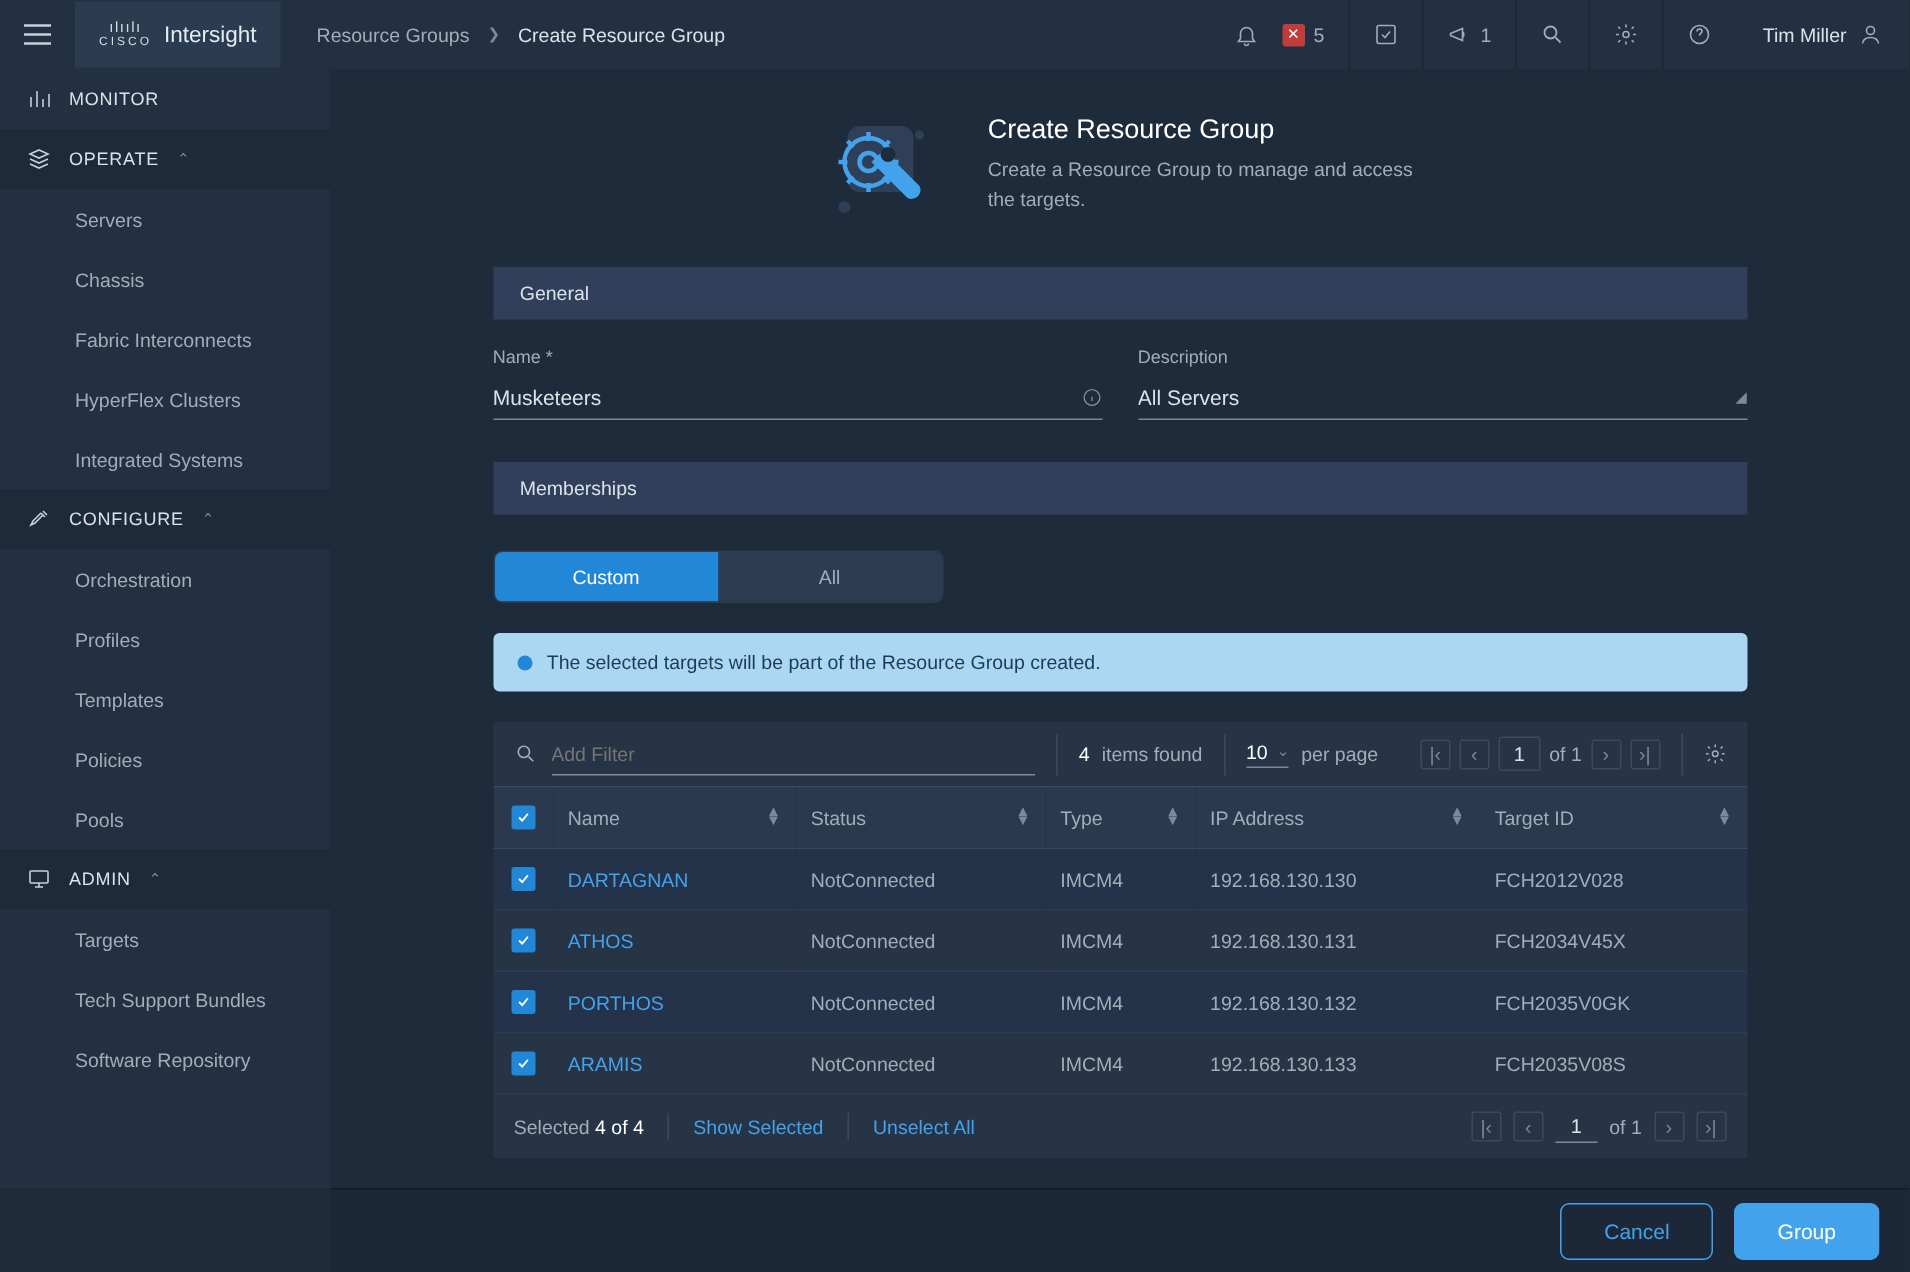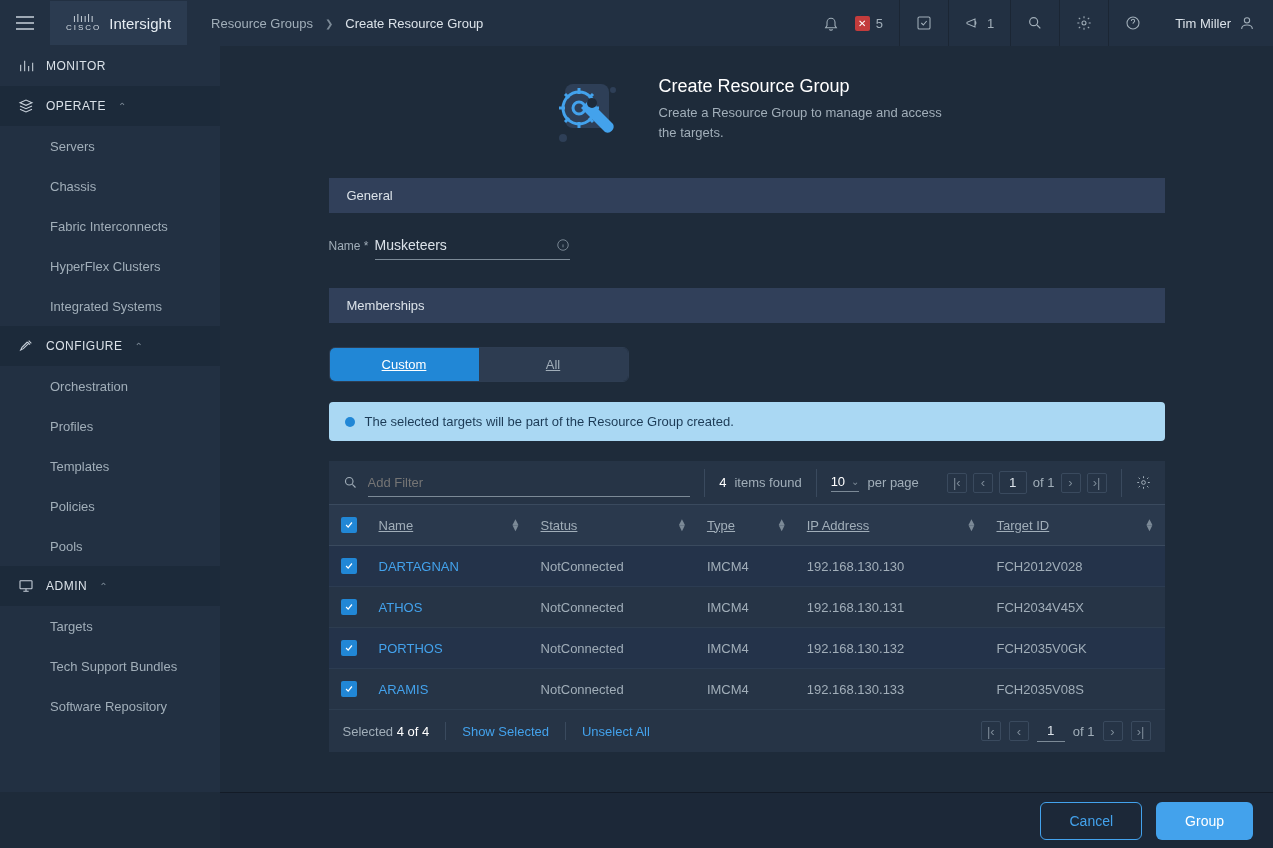--- a/index.html
+++ b/index.html
@@ -75,46 +75,46 @@
   .content { flex:1; overflow:auto; display:flex; flex-direction:column; }
   .page-header { display:flex; gap:24px; padding:30px 0 22px 0; justify-content:center; }
   .page-header-icon { width:100px; height:80px; display:flex; align-items:center; justify-content:center; }
   .page-header-text { max-width:300px; }
   .page-title { font-size:18px; font-weight:500; margin:0 0 6px 0; color:#fff; }
   .page-subtitle { font-size:13px; color:var(--text-dim); line-height:1.5; }
 
   .form-area { width: 836px; margin: 0 auto; display:flex; flex-direction:column; gap:0; }
   .section-header { background: var(--panel-header); padding:10px 18px; font-size:13px; color:var(--text); border-radius: 0; }
   .section-body { padding: 18px 0 28px 0; display:flex; gap:24px; }
-  .field { flex:1; display:flex; flex-direction:row; gap:6px;align-items:center; }
+  .field { flex:1; display:flex; flex-direction:column; gap:6px; }
   .field-label { font-size:12px; color:var(--text-dim); }
   .input-wrap { position:relative; border-bottom:1px solid var(--text-dimmer); display:flex; align-items:center; }
   .input-wrap input, .input-wrap textarea {
     background:transparent; border:none; outline:none; color:var(--text); font-size:14px; padding:6px 0; width:100%; font-family:inherit; resize:none;
   }
   .input-icon { color:var(--text-dimmer); }
 
   
   .seg-control { display:flex; width:300px; border-radius:6px; overflow:hidden; border:1px solid #2e3d52; margin-bottom:20px; margin-top:4px;}
-  .seg-btn { flex:1; text-align:center; padding:9px 0; font-size:13px; background:#2d3c51; color:var(--text-dim);text-decoration:underline; }
+  .seg-btn { flex:1; text-align:center; padding:9px 0; font-size:13px; background:#2d3c51; color:var(--text-dim); }
   .seg-btn.active { background: var(--accent-bright); color:#fff; }
 
   .info-banner { background: var(--info-bg); color: var(--info-text); border-radius:4px; padding:12px 16px; display:flex; align-items:center; gap:10px; font-size:13px; margin-bottom:20px; }
   .info-dot { width:10px; height:10px; border-radius:50%; background:#2187d6; flex-shrink:0; }
 
   .table-toolbar { display:flex; align-items:center; background: var(--panel); border-bottom:1px solid var(--border); height:44px; }
   .search-box { display:flex; align-items:center; gap:10px; padding:0 14px; flex:1; }
   .search-box input { background:transparent; border:none; outline:none; color:var(--text); font-size:13px; flex:1; border-bottom:1px solid var(--text-dimmer); padding:6px 0;}
   .toolbar-divider { width:1px; height:28px; background: var(--border); }
   .toolbar-seg { display:flex; align-items:center; gap:8px; padding:0 14px; color:var(--text-dim); font-size:13px; }
   .toolbar-seg .num-input { width:28px; text-align:center; border:1px solid var(--border); background:transparent; color:var(--text); padding:3px 0; border-radius:2px; }
   .pager-btn { width:20px; height:20px; border:1px solid var(--border); display:flex; align-items:center; justify-content:center; color:var(--text-dimmer); border-radius:2px; }
 
   table { width:100%; border-collapse:collapse; }
-  thead th { text-align:left; font-weight:400; font-size:13px; color:var(--text-dim); padding:12px 10px; background:#2a394d; border-bottom:1px solid var(--border); position:relative;text-decoration:underline; }
+  thead th { text-align:left; font-weight:400; font-size:13px; color:var(--text-dim); padding:12px 10px; background:#2a394d; border-bottom:1px solid var(--border); position:relative; }
   thead th .sort { position:absolute; right:10px; top:50%; transform:translateY(-50%); color:var(--text-dimmer); font-size:10px; line-height:6px;}
   tbody td { padding:12px 10px; font-size:13px; color:var(--text-dim); border-bottom:1px solid rgba(58,74,94,0.4); }
   tbody tr:nth-child(odd) { background:#24334a; }
   tbody tr:nth-child(even) { background:#263446; }
   .checkbox { width:16px; height:16px; background: var(--accent-bright); border-radius:2px; display:flex; align-items:center; justify-content:center; }
   .link { color: var(--accent); }
   .check-col { width:40px; text-align:center; }
   .check-col .checkbox { margin:0 auto; }
 
   .table-footer { display:flex; align-items:center; padding:10px 14px; background: var(--panel); font-size:13px; color:var(--text-dim); gap:16px; }
@@ -294,20 +294,27 @@
         <div class="field">
           <div class="field-label">Name *</div>
           <div class="input-wrap">
             <input type="text" value="Musketeers" style="">
             <span class="input-icon">
               <svg width="14" height="14" viewBox="0 0 24 24" fill="none" stroke="#7c8a97" stroke-width="1.6">
                   <circle cx="12" cy="12" r="9"></circle>
                   <path d="M12 8h.01M12 11v5"></path>
                 </svg>
             </span>
+          </div>
+        </div>
+        <div class="field">
+          <div class="field-label">Description</div>
+          <div class="input-wrap">
+            <input type="text" value="All Servers" style="">
+            <span class="input-icon" style="font-size:10px;">◢</span>
           </div>
         </div>
       </div>
 
       <div class="section-header">Memberships</div>
       <div style="padding:20px 0 0 0;">
         <div class="seg-control">
           <div class="seg-btn active">Custom</div>
           <div class="seg-btn">All</div>
         </div>

